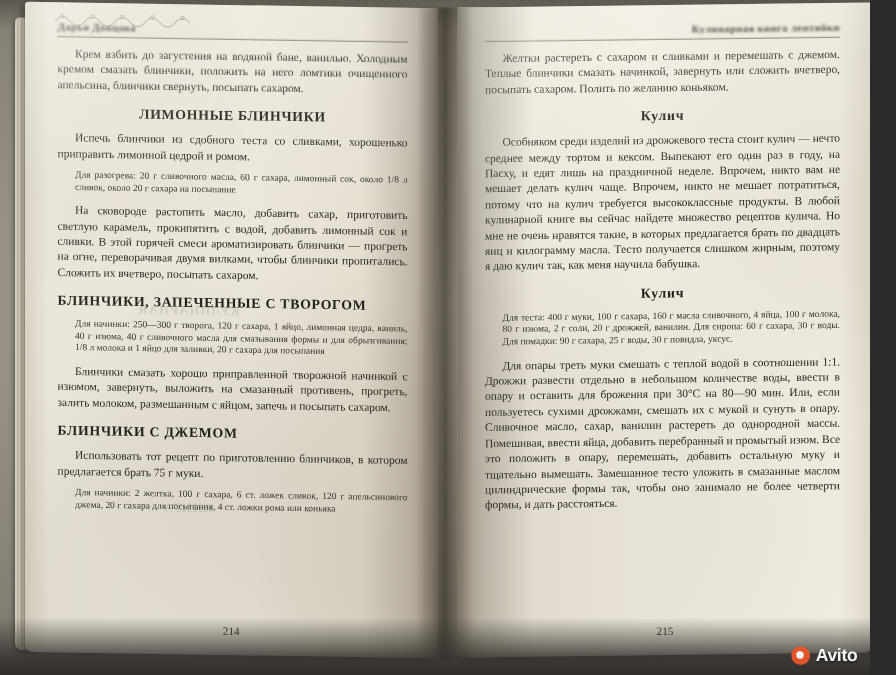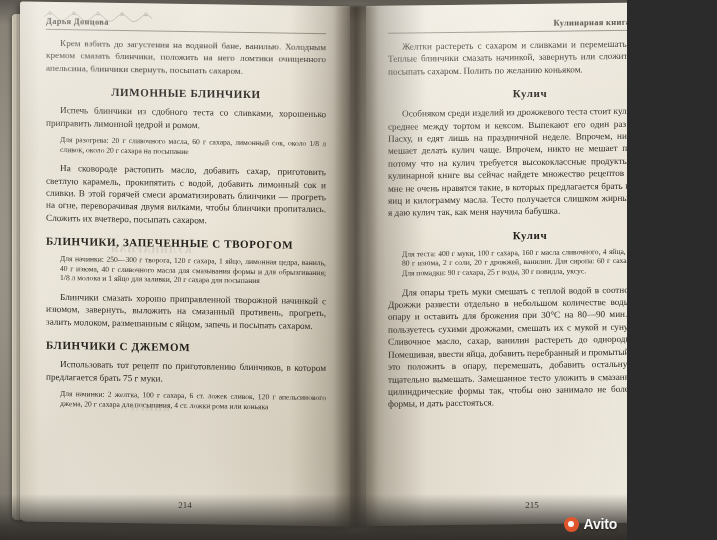--- a/index.html
+++ b/index.html
@@ -2,21 +2,21 @@
 <html><head>
 <meta charset="utf-8">
 <style>
   html, body {
     margin: 0;
     padding: 0;
     background: #2b2b2b;
   }
   #photo {
     position: relative;
-    width: 627px;
+    width: 696px;
     height: 540px;
     overflow: hidden;
     background: #8d8a82;
     font-family: "Liberation Serif", serif;
   }
 
   
   .backdrop {
     position: absolute;
     inset: 0;

